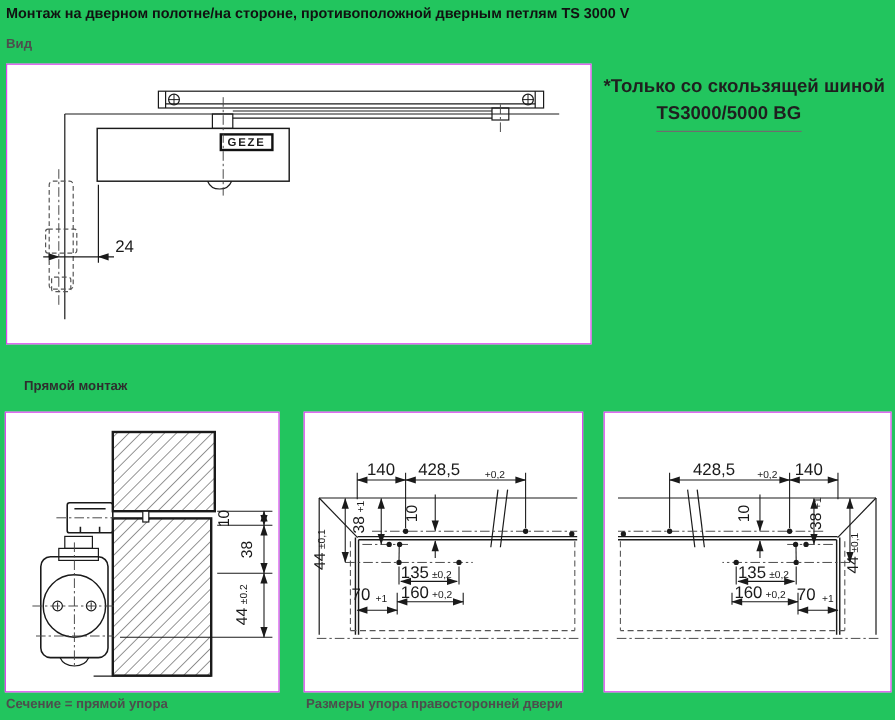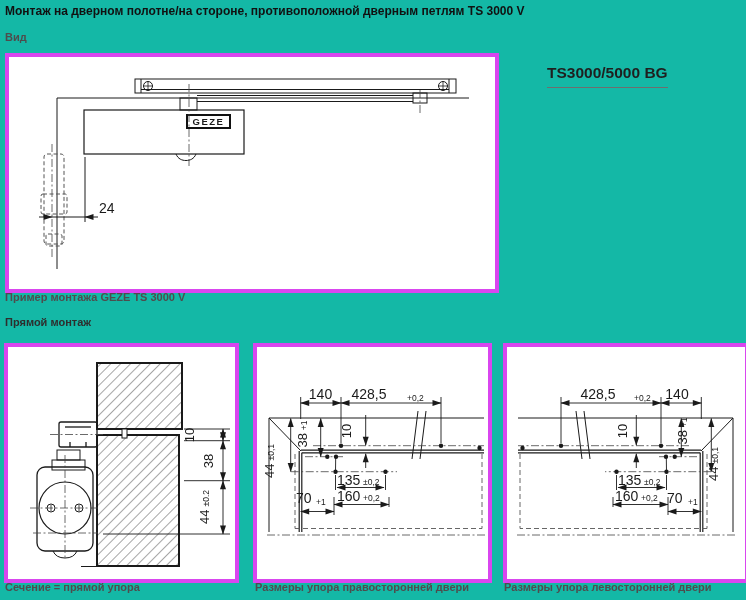--- a/index.html
+++ b/index.html
@@ -1,22 +1,22 @@
 <!DOCTYPE html>
 <html><head>
 <meta charset="utf-8">
 <style>
   html,body{margin:0;padding:0;background:#fff;}
-  #page{position:relative;width:746px;height:600px;background:#14b8a6;
+  #page{position:relative;width:746px;height:600px;background:#22c55e;
         font-family:"Liberation Sans",sans-serif;color:#1a1a1a;overflow:hidden;}
   .abs{position:absolute;font-weight:bold;}
   .title{left:5px;top:4px;font-size:12px;font-weight:bold;color:#111;}
   .small-label{font-size:11px;color:#4d4d4d;}
   .dark-label{font-size:11px;color:#2e2e2e;}
-  .panel{position:absolute;border:4px solid #d946ef;background:#fff;}
+  .panel{position:absolute;border:1px solid #d946ef;background:#fff;}
   .note{left:503px;top:62px;font-size:15.5px;line-height:22px;color:#1f1f1f;}
   .note .u{display:inline-block;border-bottom:1.5px solid #6e6e6e;padding-bottom:3px;margin-left:44px;}
   svg text{fill:#1a1a1a;}
   .dim{font-size:14px;}
   .dimr{font-size:13px;}
   .tol{font-size:8.5px;}
 </style>
 </head>
 <body>
 
@@ -81,25 +81,25 @@
         <line x1="43" y1="160" x2="76" y2="160"></line>
         <line x1="30" y1="160" x2="43" y2="160" marker-end="url(#ae)"></line>
         <line x1="89" y1="160" x2="76" y2="160" marker-end="url(#ae)"></line>
       </g>
       <text x="199.5" y="68" text-anchor="middle" font-size="9.5" font-weight="bold" letter-spacing="1.5">GEZE</text>
       <text x="90" y="156" class="dim">24</text>
     </svg>
   </div>
 
   <div class="abs note">
+    <div>*Только со скользящей шиной</div>
     <div><span class="u">TS3000/5000 BG</span></div>
   </div>
 
-  <div class="abs small-label" style="left:5px;top:291px;">Пример монтажа GEZE TS 3000 V</div>
-  <div class="abs dark-label" style="left:5px;top:316px;">Прямой монтаж</div>
+  <div class="abs dark-label" style="left:20px;top:316px;">Прямой монтаж</div>
 
   <div class="panel" style="left:4px;top:343px;width:227px;height:232px;">
     <svg width="227" height="232" viewBox="0 0 227 232">
       <g stroke="#1a1a1a" fill="none">
 
         <rect x="89" y="16" width="85" height="66" stroke-width="2" fill="url(#hatch)"></rect>
         <rect x="89" y="88" width="82" height="131" stroke-width="2" fill="url(#hatch)"></rect>
         <rect x="114" y="82" width="5" height="9" fill="#fff" stroke-width="1"></rect>
 
         <g stroke-width="1.3">
@@ -243,15 +243,14 @@
       <text class="tol" x="137" y="138">±0,2</text>
       <text class="dim" x="108" y="154">160</text>
       <text class="tol" x="134" y="154">+0,2</text>
       <text class="dim" x="160" y="156">70</text>
       <text class="tol" x="181" y="158">+1</text>
     </svg>
   </div>
 
   <div class="abs small-label" style="left:5px;top:581px;">Сечение = прямой упора</div>
   <div class="abs small-label" style="left:255px;top:581px;text-align:right;">Размеры упора правосторонней двери</div>
-  <div class="abs small-label" style="left:504px;top:581px;">Размеры упора левосторонней двери</div>
 
 </div>
 
 </body></html>

